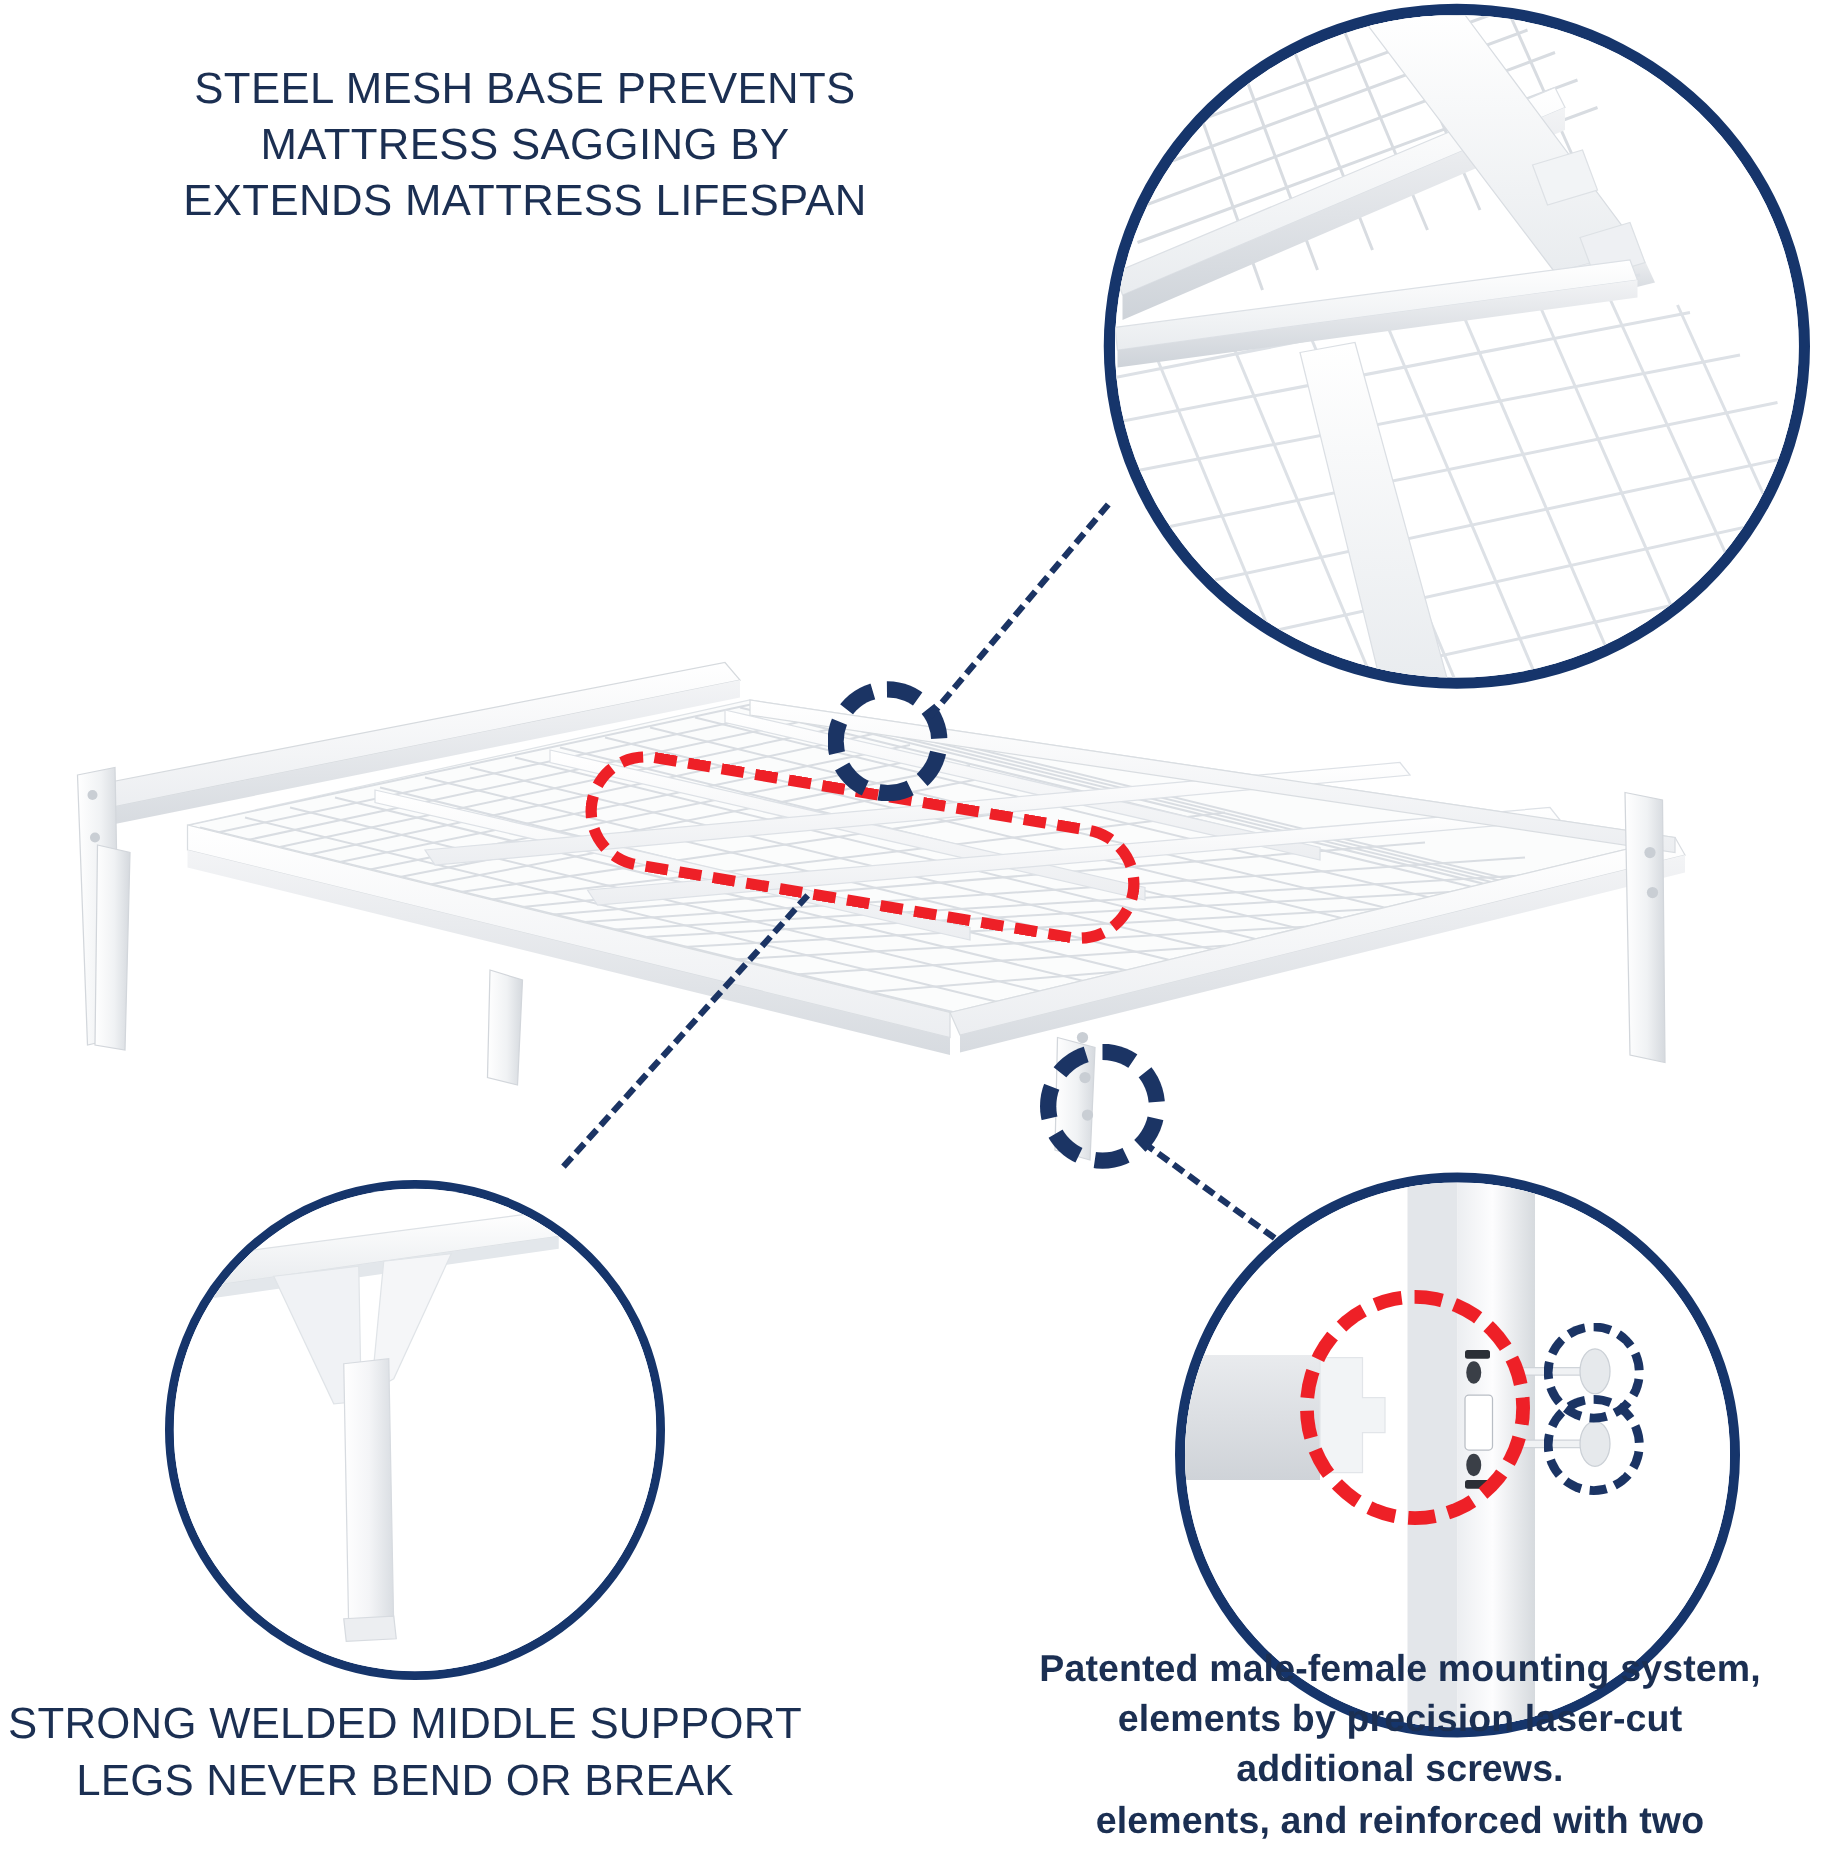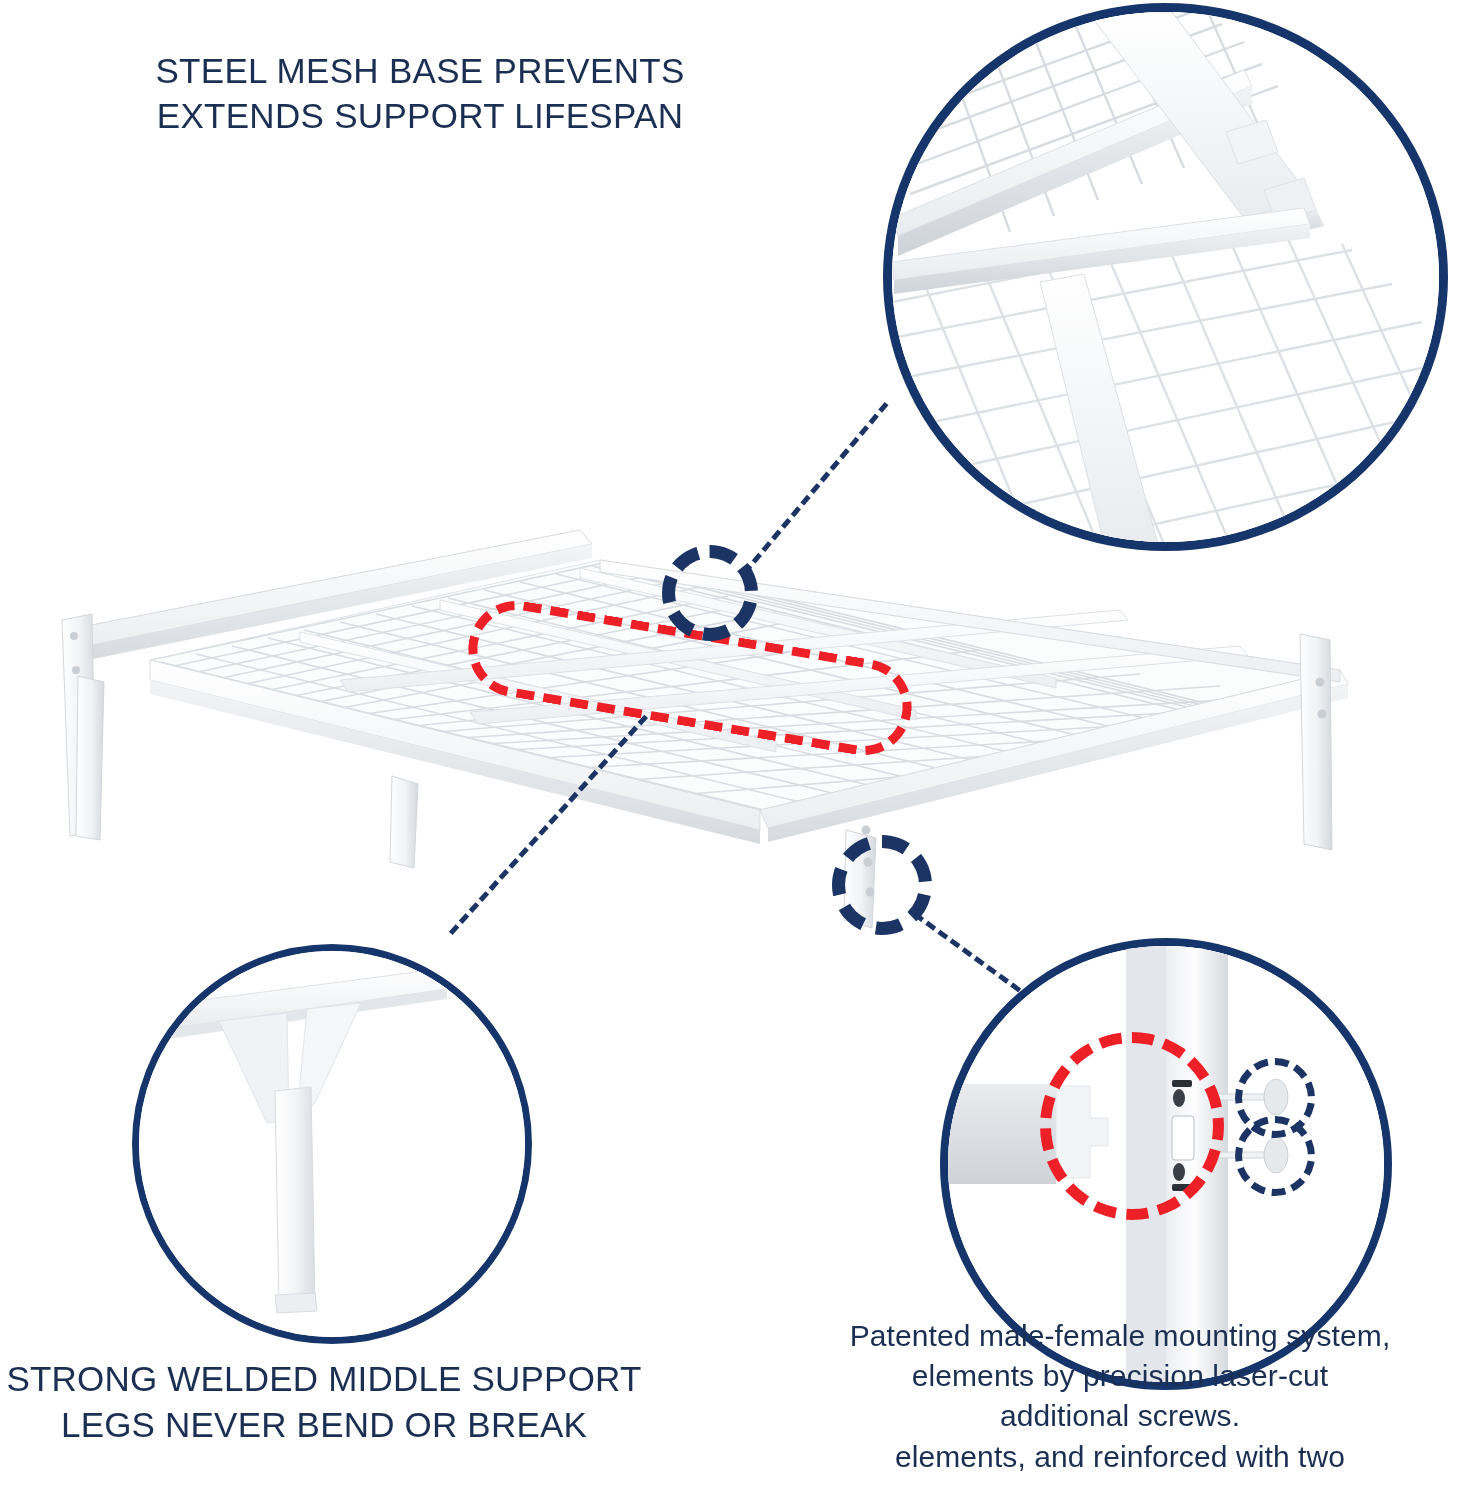--- a/index.html
+++ b/index.html
@@ -14,21 +14,21 @@
     letter-spacing:.3px;color:#1b2f52;font-weight:400;
   }
   .caption-bl{
     position:absolute;left:-6px;top:1356px;width:660px;
     text-align:center;font-size:35px;line-height:1.30;
     letter-spacing:.2px;color:#1b2f52;
   }
   .caption-br{
     position:absolute;left:790px;top:1316px;width:660px;
     text-align:center;font-size:30px;line-height:1.34;
-    letter-spacing:.1px;color:#1b2f52;
+    letter-spacing:.1px;color:#1b2f52;font-weight:bold;
   }
 
   
   .callout{position:absolute;border-radius:50%;overflow:hidden;
            border:9px solid #16356b;background:#fff;box-sizing:border-box;}
   #callout-mesh{left:883px;top:3px;width:565px;height:548px;}
   #callout-leg{left:132px;top:944px;width:400px;height:400px;border-width:7px;}
   #callout-joint{left:940px;top:938px;width:452px;height:452px;border-width:8px;}
 
   .cal-inner{position:absolute;inset:0;}
@@ -55,21 +55,22 @@
   
   .bed{position:absolute;left:0;top:500px;width:1458px;height:480px;}
 </style>
 </head>
 <body>
 
 <div class="stage">
 
   <div class="headline">
     <div>STEEL MESH BASE PREVENTS</div>
-    <div>EXTENDS SUPPORT LIFESPAN</div>
+    <div>MATTRESS SAGGING BY</div>
+    <div>EXTENDS MATTRESS LIFESPAN</div>
   </div>
 
   <div class="bed">
     <svg width="1458" height="480" viewBox="0 0 1458 480">
       <defs>
         <linearGradient id="gTop" x1="0" y1="0" x2="0" y2="1">
           <stop offset="0" stop-color="#ffffff"></stop>
             <stop offset="1" stop-color="#eceef1"></stop>
         </linearGradient>
         <linearGradient id="gSide" x1="0" y1="0" x2="0" y2="1">

